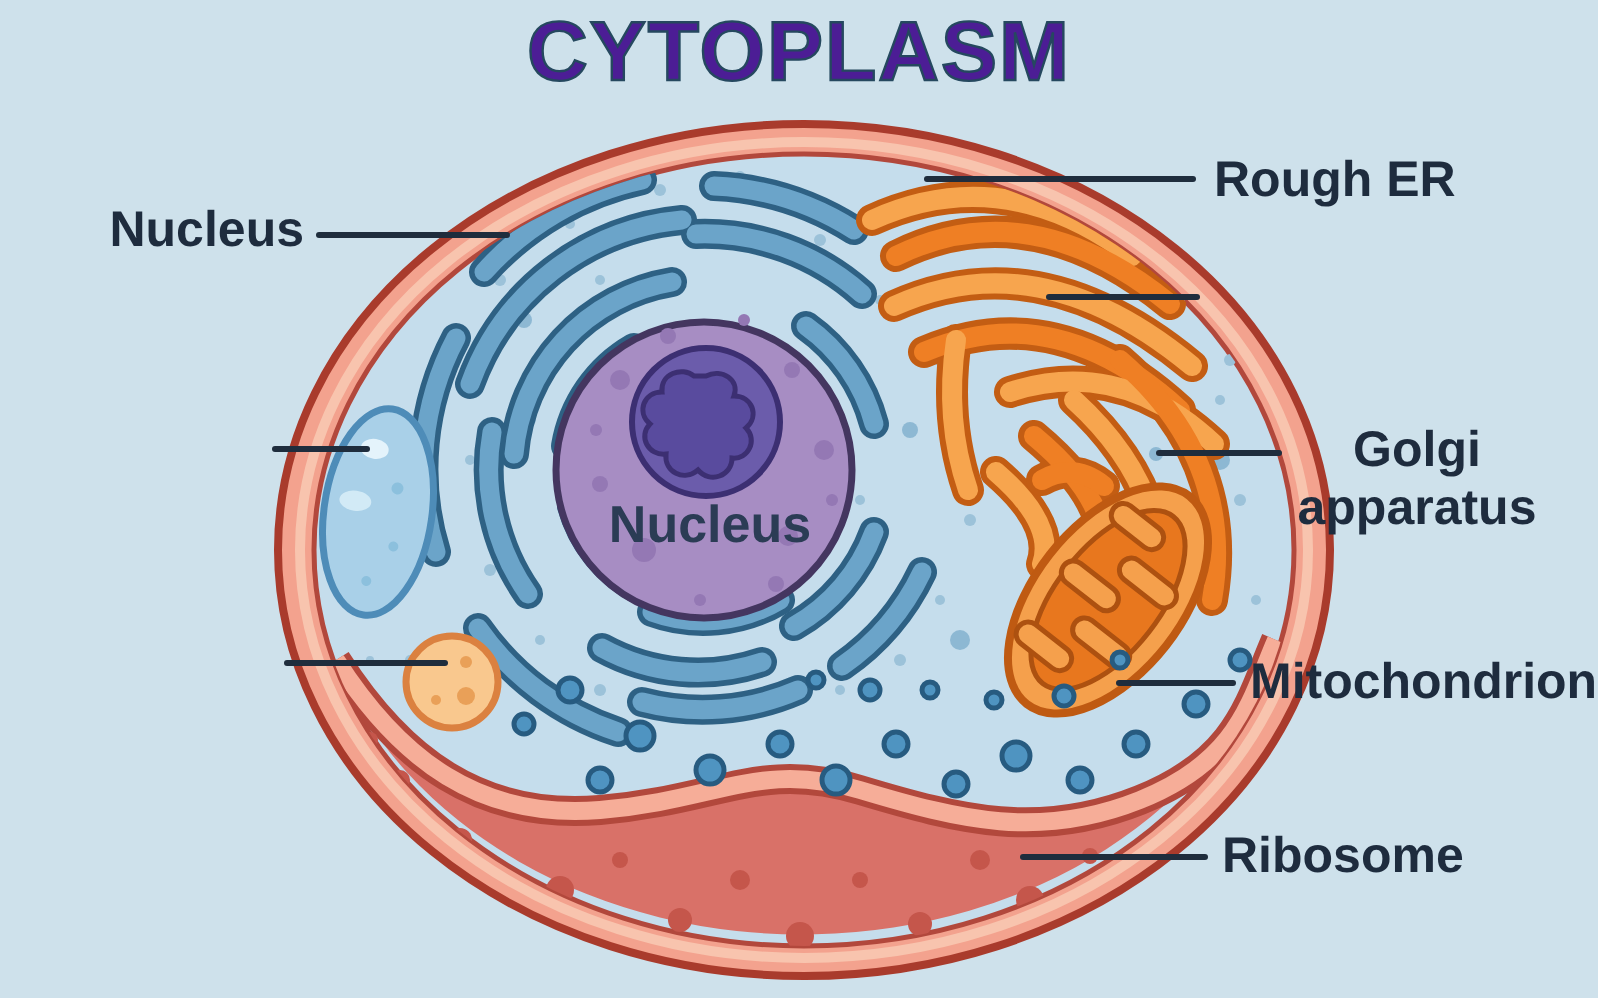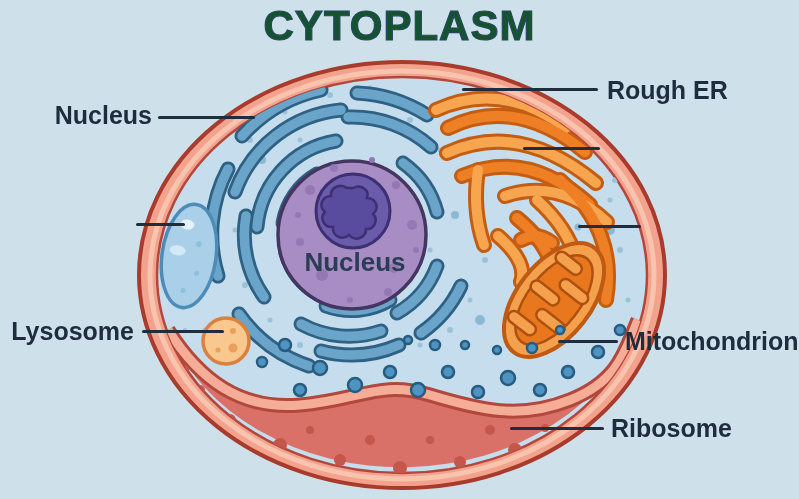--- a/index.html
+++ b/index.html
@@ -8,21 +8,21 @@
     width:799px;height:499px;
     background:#cee1eb;
     overflow:hidden;
     font-family:"Liberation Sans", sans-serif;
   }
   .stage svg{position:absolute;left:0;top:0;}
   .title{
     position:absolute;left:0;top:2px;width:100%;
     text-align:center;
     font-size:42px;font-weight:700;letter-spacing:1px;
-    color:#14532d;
+    color:#4c1d95;
     -webkit-text-stroke:1.2px #25485f;
   }
   .lbl{
     position:absolute;
     font-size:25px;font-weight:700;
     color:#1e2c3e;line-height:1.16;
   }
   .lbl.right-side{text-align:center;}
   .lbl.left-side{text-align:right;}
   .center-lbl{
@@ -262,20 +262,20 @@
   <div class="leader" style="left:158px;top:116px;width:97px"></div>
   <div class="leader" style="left:136px;top:223px;width:49px"></div>
   <div class="leader" style="left:142px;top:330px;width:82px"></div>
   <div class="leader" style="left:462px;top:88px;width:136px"></div>
   <div class="leader" style="left:523px;top:147px;width:77px"></div>
   <div class="leader" style="left:578px;top:225px;width:63px"></div>
   <div class="leader" style="left:558px;top:340px;width:60px"></div>
   <div class="leader" style="left:510px;top:427px;width:94px"></div>
 
   <div class="lbl left-side" style="left:22px;top:101px;width:130px">Nucleus</div>
-  <div class="lbl left-side" style="left:2px;top:317px;width:132px">Lysosome</div>
   <div class="lbl right-side" style="left:607px;top:76px">Rough ER</div>
+  <div class="lbl right-side" style="left:646px;top:211px;width:125px">Golgi apparatus</div>
   <div class="lbl right-side" style="left:625px;top:327px">Mitochondrion</div>
   <div class="lbl right-side" style="left:611px;top:414px">Ribosome</div>
 
   <div class="center-lbl">Nucleus</div>
 
 </div>
 
 </body></html>

